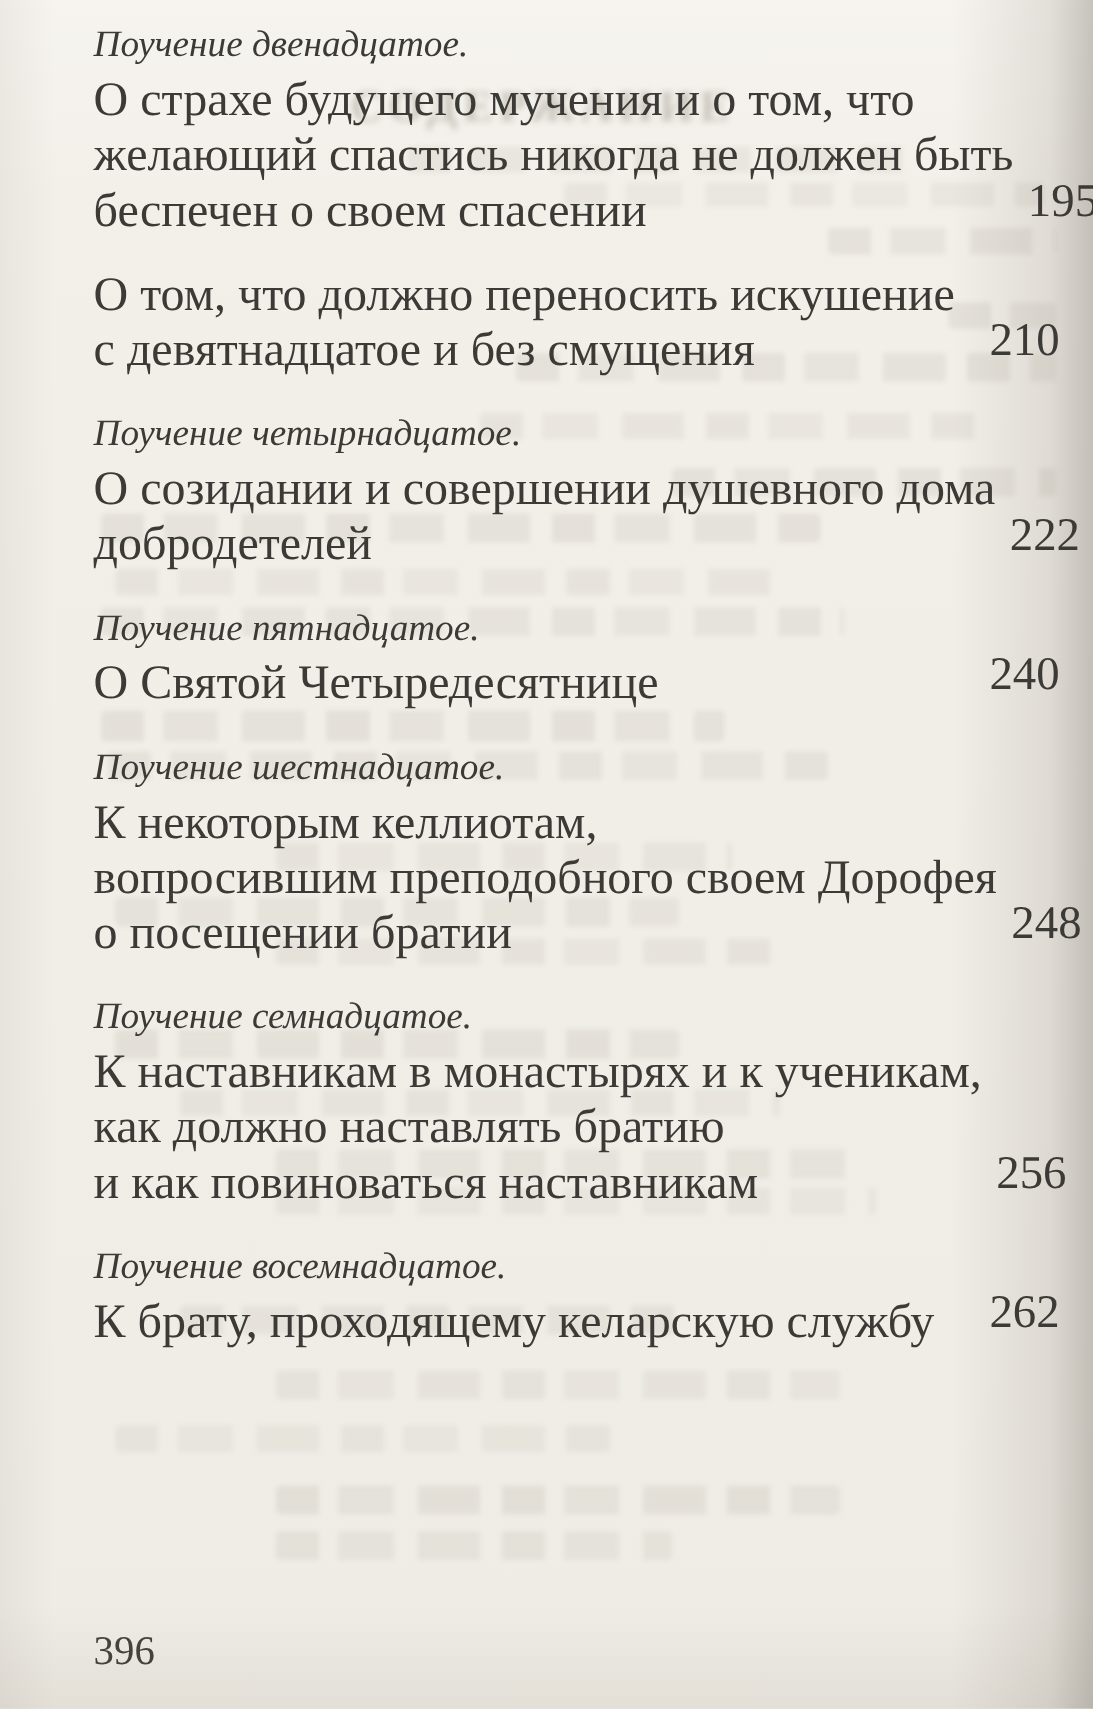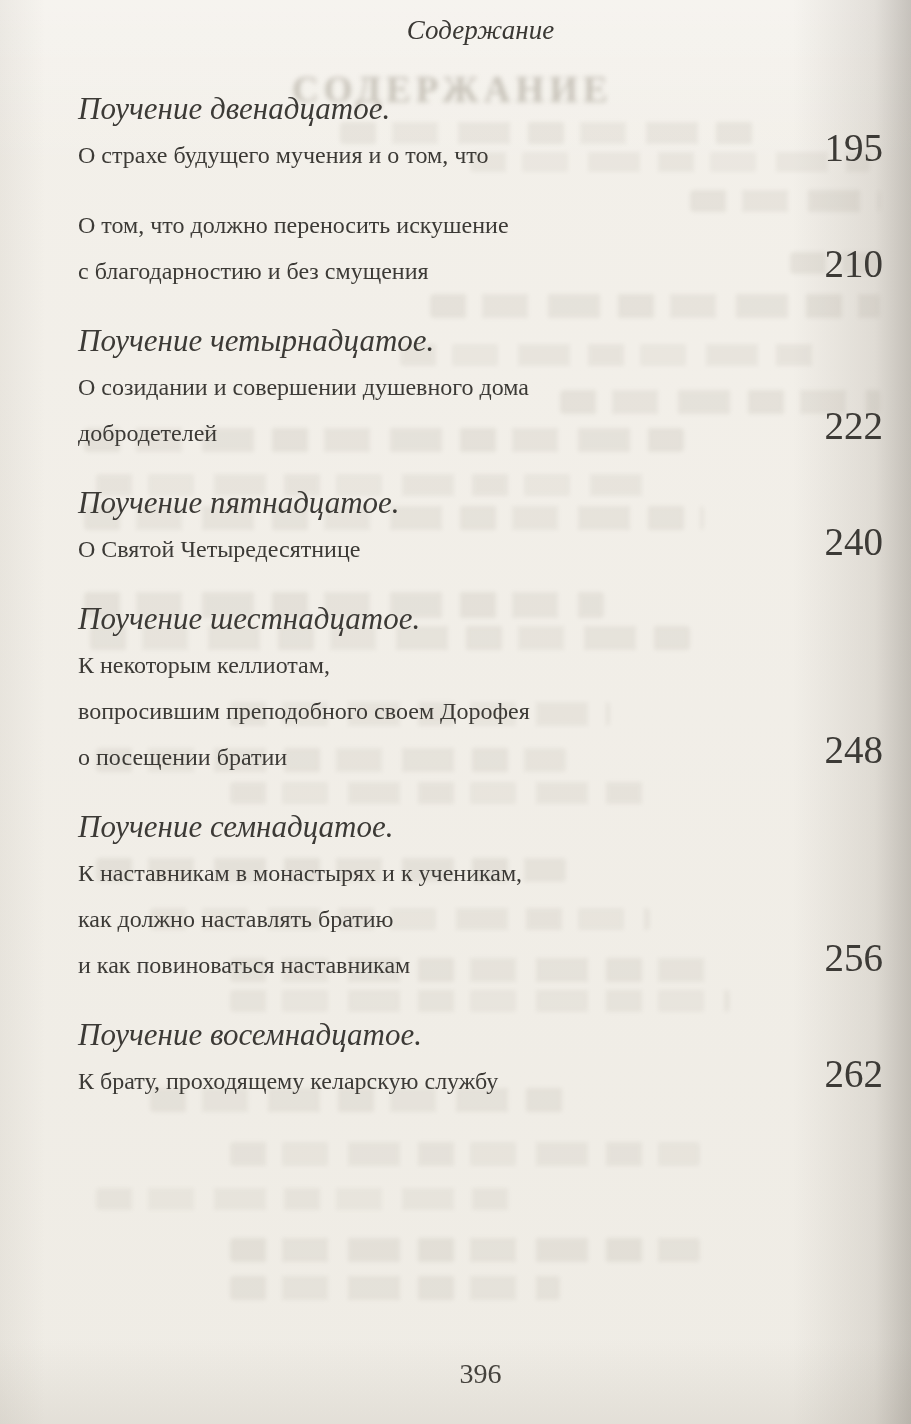--- a/index.html
+++ b/index.html
@@ -37,28 +37,28 @@
   .doc-header{
     text-align:center;font-style:italic;font-size:27px;line-height:32px;
     margin-bottom:40px;color:#3a3834;
   }
   .entry{margin-bottom:24px;}
   .entry-title{
     font-style:italic;font-size:31px;line-height:46px;color:#3c3a36;
   }
   .entry-body{display:flex;justify-content:space-between;align-items:flex-end;}
   .entry-lines{flex:1 1 auto;}
-  .line{font-size:24px;line-height:46px;white-space:nowrap;color:#3c3a36;}
+  .line{font-size:40px;line-height:46px;white-space:nowrap;color:#3c3a36;}
   .entry-page{
     flex:0 0 auto;font-size:39px;line-height:46px;padding-left:12px;
     transform:translateY(-7px);color:#3c3a36;
   }
   .doc-footer{
     position:absolute;left:78px;right:28px;top:1358px;
-    text-align:center;font-size:28px;color:#45423d;
+    font-size:34px;color:#45423d;
   }
 </style>
 </head>
 <body>
 
 <div class="page">
 
   <div class="ghost-layer">
     <div class="ghost-title">СОДЕРЖАНИЕ</div>
     <div class="ghost" style="top:122px;left:340px;width:420px;height:22px;opacity:.18;"></div>
@@ -81,37 +81,38 @@
     <div class="ghost" style="top:958px;left:230px;width:480px;height:24px;opacity:.18;"></div>
     <div class="ghost" style="top:990px;left:230px;width:500px;height:22px;opacity:.15;"></div>
     <div class="ghost" style="top:1088px;left:150px;width:420px;height:24px;opacity:.18;"></div>
     <div class="ghost" style="top:1142px;left:230px;width:470px;height:24px;opacity:.16;"></div>
     <div class="ghost" style="top:1188px;left:96px;width:420px;height:22px;opacity:.14;"></div>
     <div class="ghost" style="top:1238px;left:230px;width:470px;height:24px;opacity:.2;"></div>
     <div class="ghost" style="top:1276px;left:230px;width:330px;height:24px;opacity:.18;"></div>
   </div>
 
   <div class="content">
-    <div class="doc-header">Содержание</div>
 
     <div class="entry">
       <div class="entry-title">Поучение двенадцатое.</div>
       <div class="entry-body">
         <div class="entry-lines">
           <div class="line">О страхе будущего мучения и о том, что</div>
+          <div class="line">желающий спастись никогда не должен быть</div>
+          <div class="line">беспечен о своем спасении</div>
         </div>
         <div class="entry-page">195</div>
       </div>
     </div>
 
     <div class="entry">
       <div class="entry-body">
         <div class="entry-lines">
           <div class="line">О том, что должно переносить искушение</div>
-          <div class="line">с благодарностию и без смущения</div>
+          <div class="line">с девятнадцатое и без смущения</div>
         </div>
         <div class="entry-page">210</div>
       </div>
     </div>
 
     <div class="entry">
       <div class="entry-title">Поучение четырнадцатое.</div>
       <div class="entry-body">
         <div class="entry-lines">
           <div class="line">О созидании и совершении душевного дома</div>

